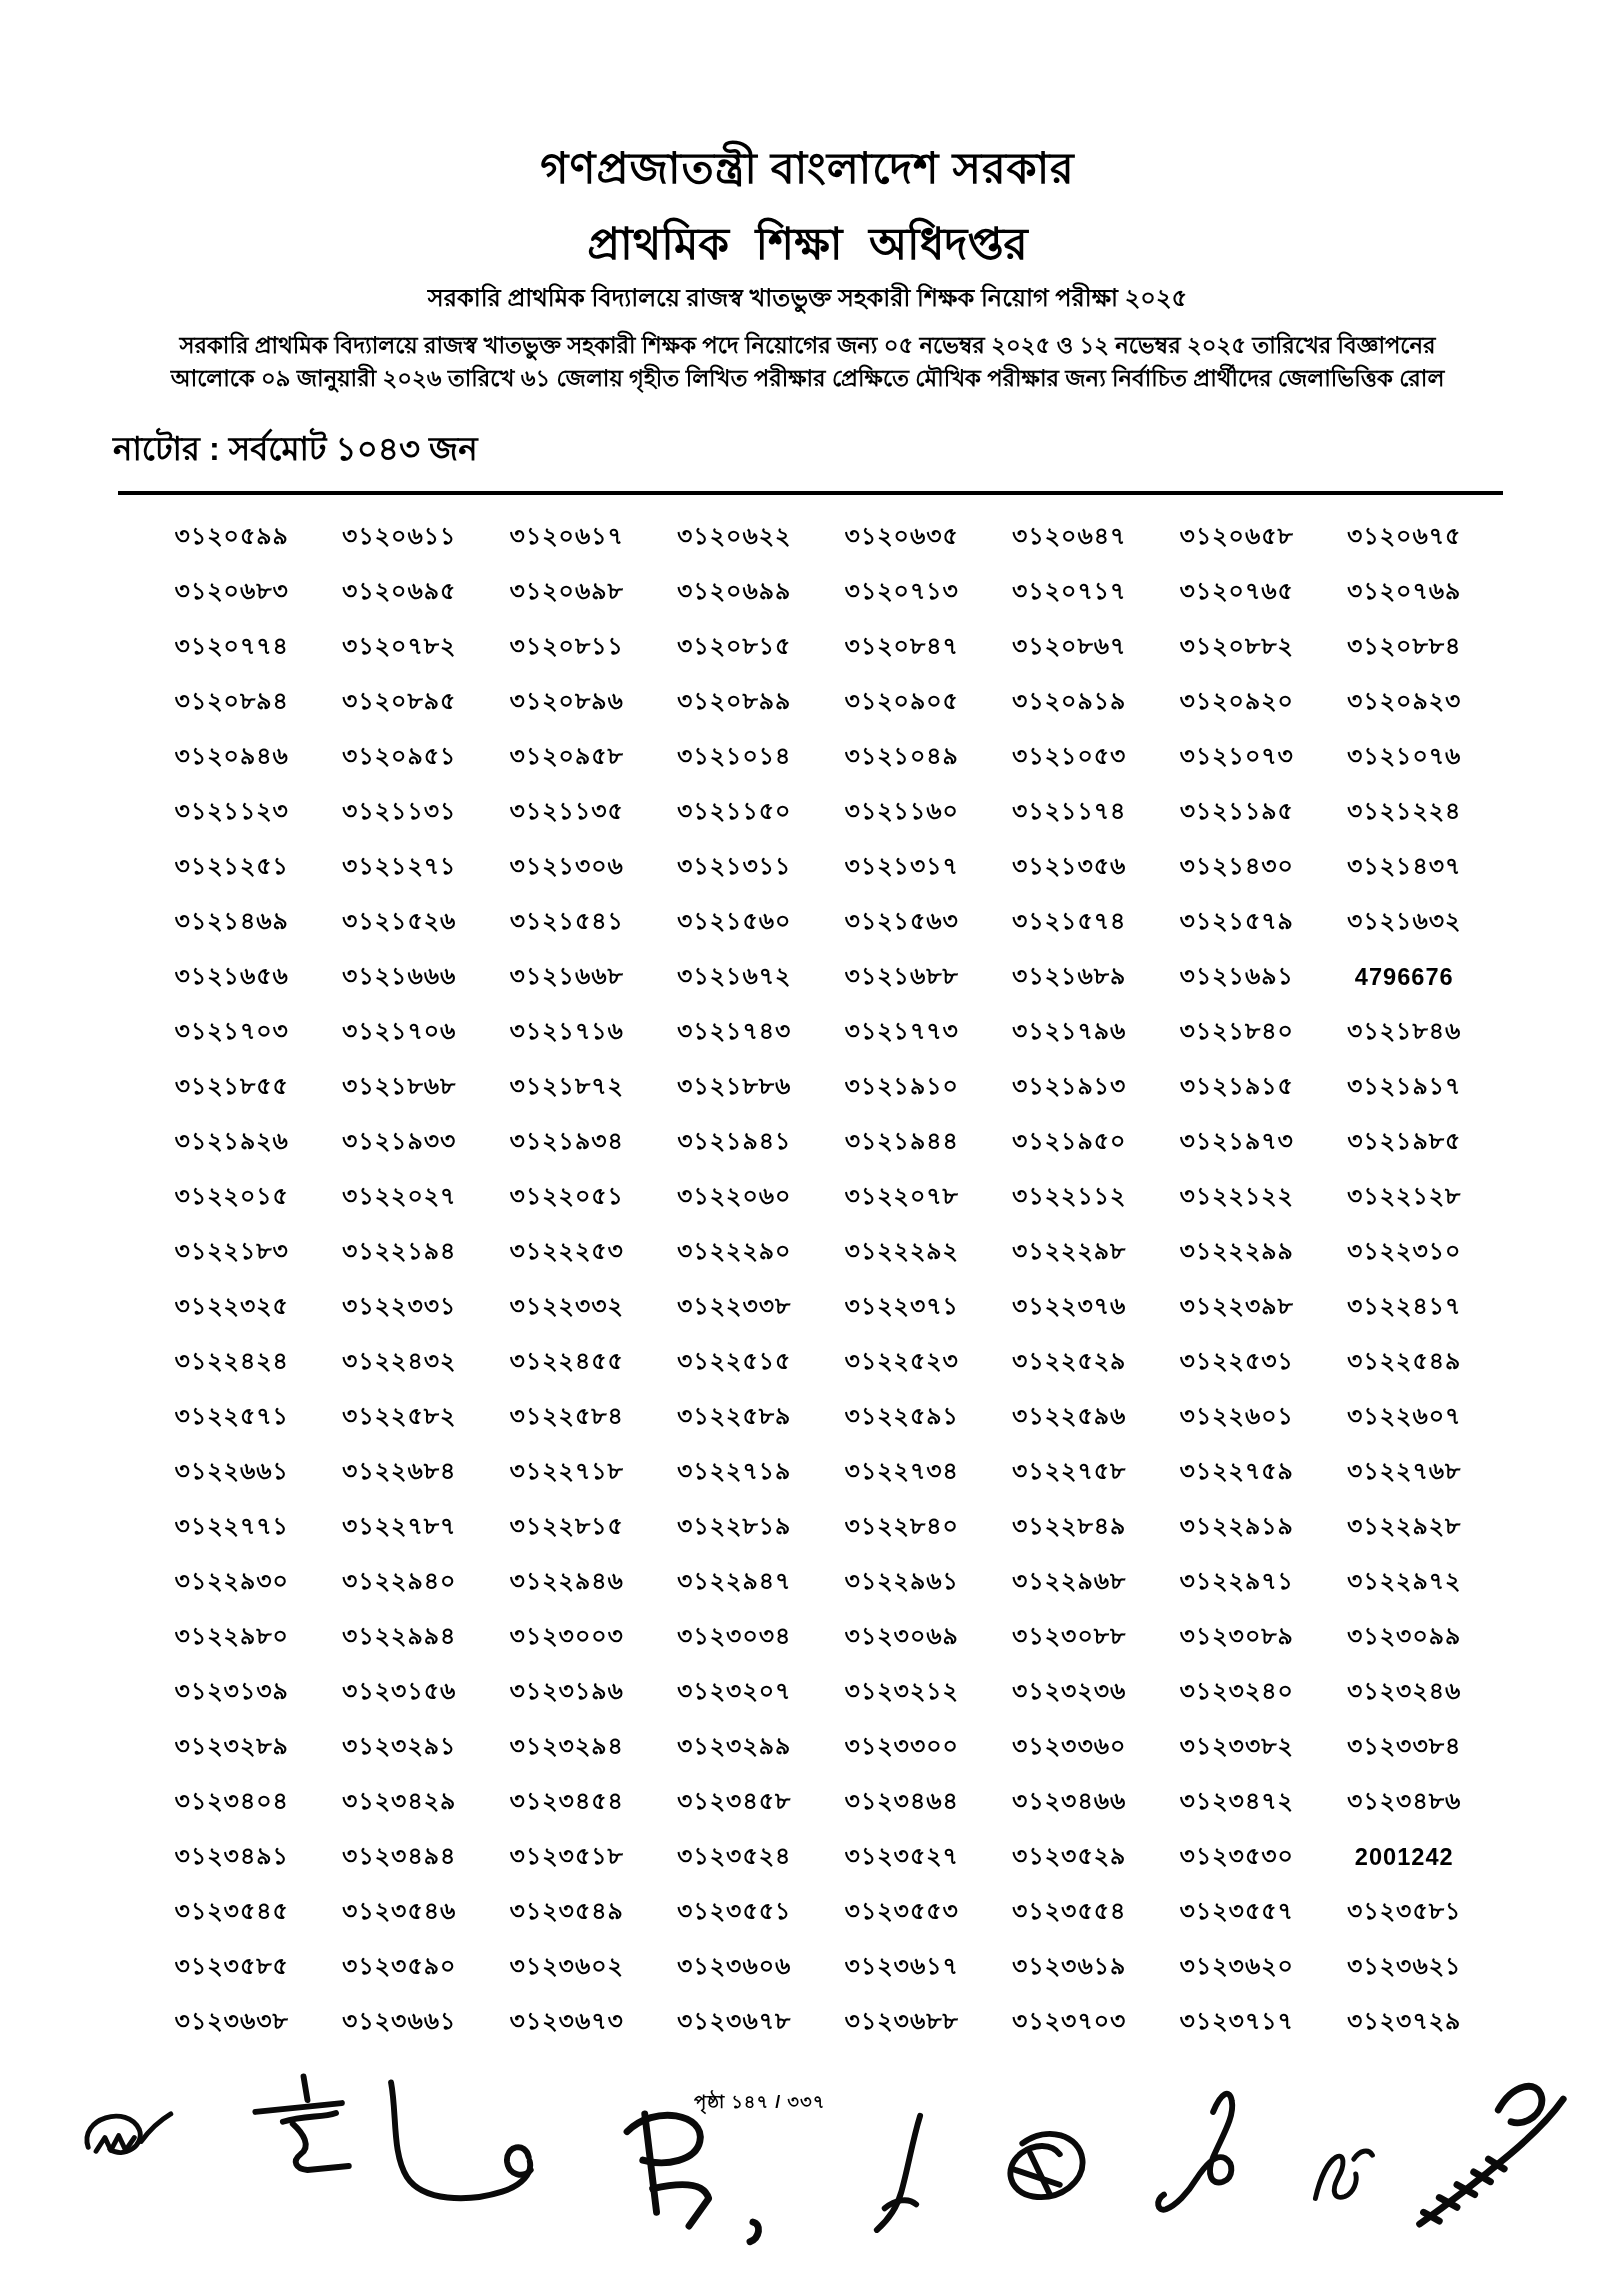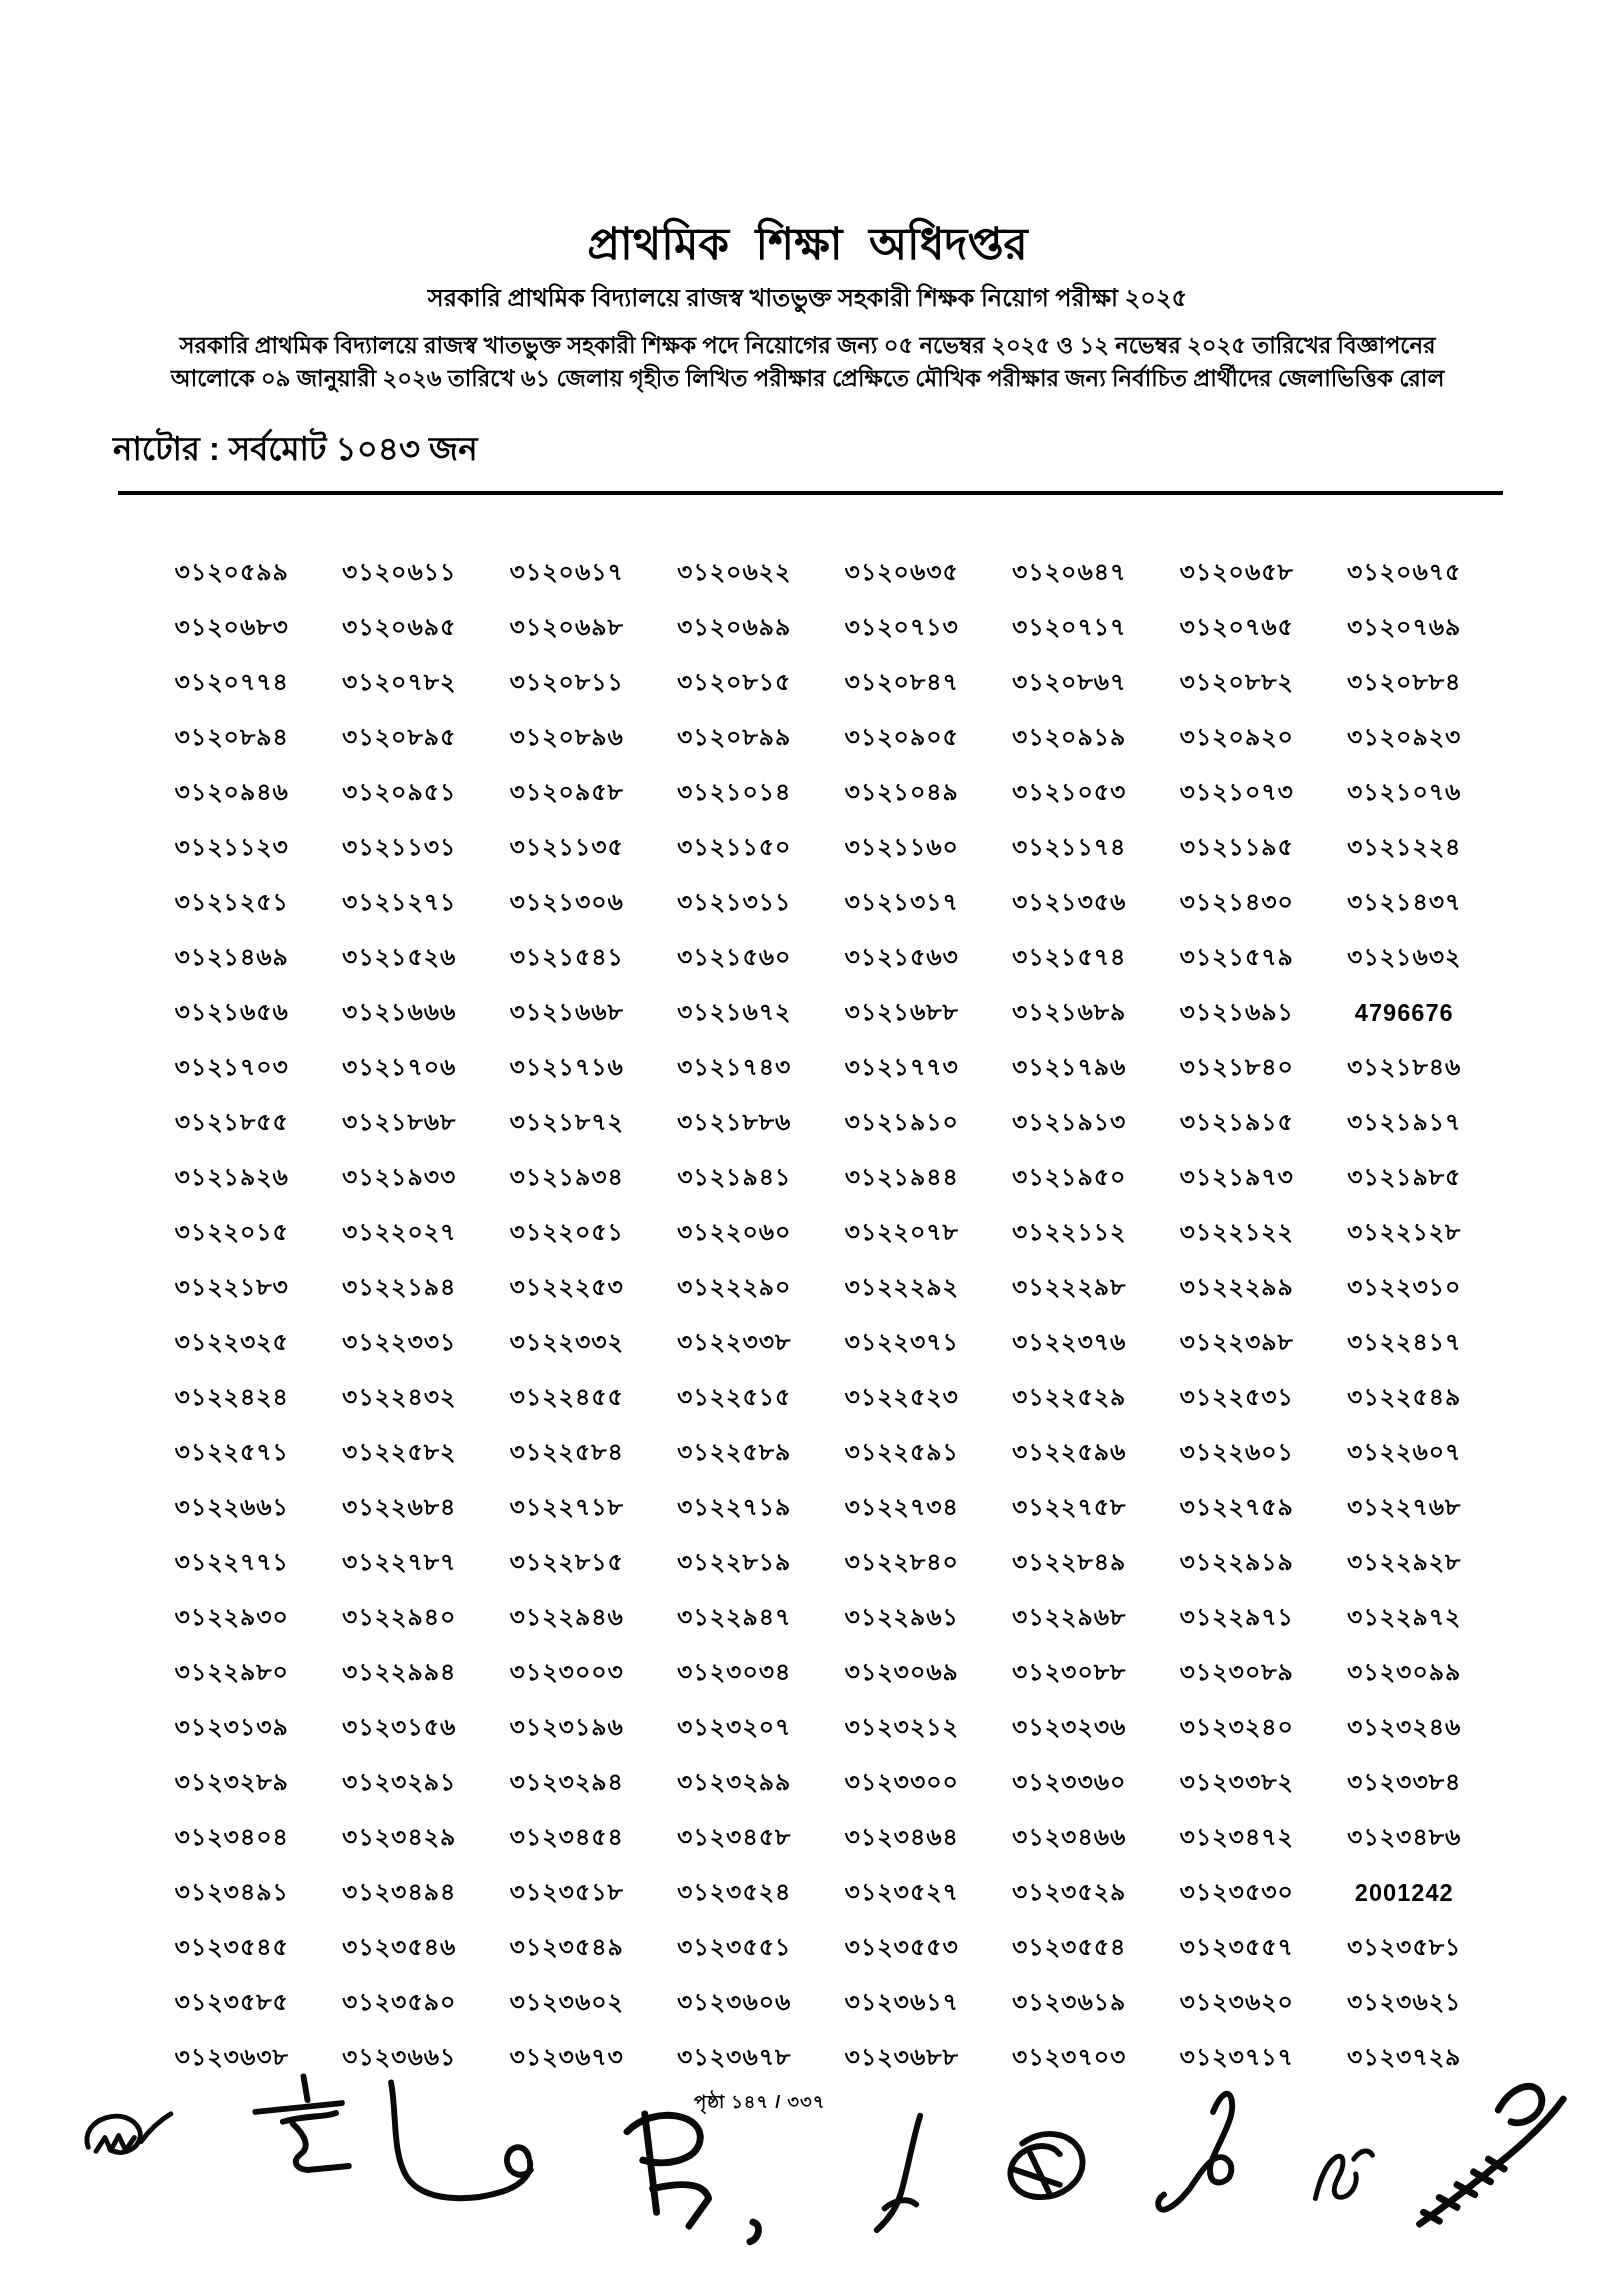--- a/index.html
+++ b/index.html
@@ -30,21 +30,21 @@
   }
   .district-heading{
     position:absolute;top:424px;left:113px;
     font-size:32.5px;font-weight:bold;text-align:center;
   }
   .rule{
     position:absolute;top:491px;left:118px;width:1385px;height:3.9px;
     background:#000;
   }
   .roll-grid{
-    position:absolute;top:546px;left:148px;width:1340px;
+    position:absolute;top:510px;left:148px;width:1340px;
     display:grid;
     grid-template-columns:repeat(8,1fr);
     grid-auto-rows:55px;
     align-items:center;
     justify-items:center;
   }
   .roll-cell{
     font-size:23.6px;font-weight:600;letter-spacing:1px;white-space:nowrap;
   }
   .page-label{
@@ -54,20 +54,21 @@
   .signatures{
     position:absolute;top:2049px;left:0;width:1615px;height:236px;
   }
   .signatures path{fill:none;stroke:#0a0a0a;stroke-linecap:round;stroke-linejoin:round;}
 </style>
 </head>
 <body>
 
 <div class="page">
 
+  <div class="gov-title">গণপ্রজাতন্ত্রী বাংলাদেশ সরকার</div>
 
   <div class="dept-title">প্রাথমিক শিক্ষা অধিদপ্তর</div>
 
   <div class="exam-title">সরকারি প্রাথমিক বিদ্যালয়ে রাজস্ব খাতভুক্ত সহকারী শিক্ষক নিয়োগ পরীক্ষা ২০২৫</div>
 
   <div class="desc">
     <span>সরকারি প্রাথমিক বিদ্যালয়ে রাজস্ব খাতভুক্ত সহকারী শিক্ষক পদে নিয়োগের জন্য ০৫ নভেম্বর ২০২৫ ও ১২ নভেম্বর ২০২৫ তারিখের বিজ্ঞাপনের</span><br>
     <span>আলোকে ০৯ জানুয়ারী ২০২৬ তারিখে ৬১ জেলায় গৃহীত লিখিত পরীক্ষার প্রেক্ষিতে মৌখিক পরীক্ষার জন্য নির্বাচিত প্রার্থীদের জেলাভিত্তিক রোল</span>
   </div>
 

